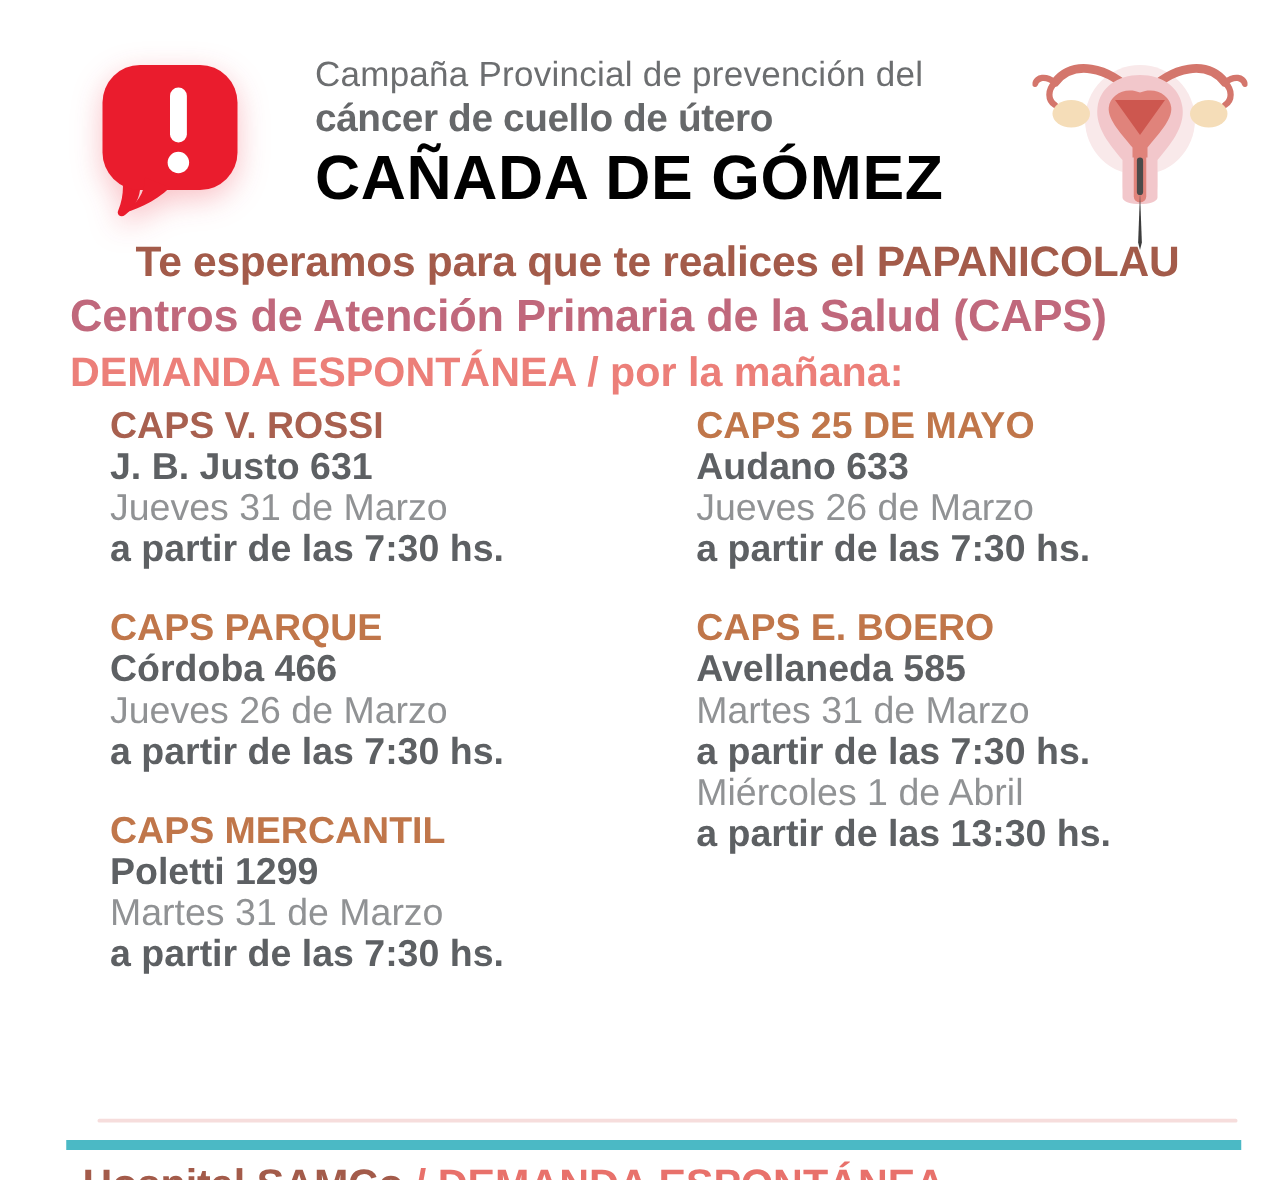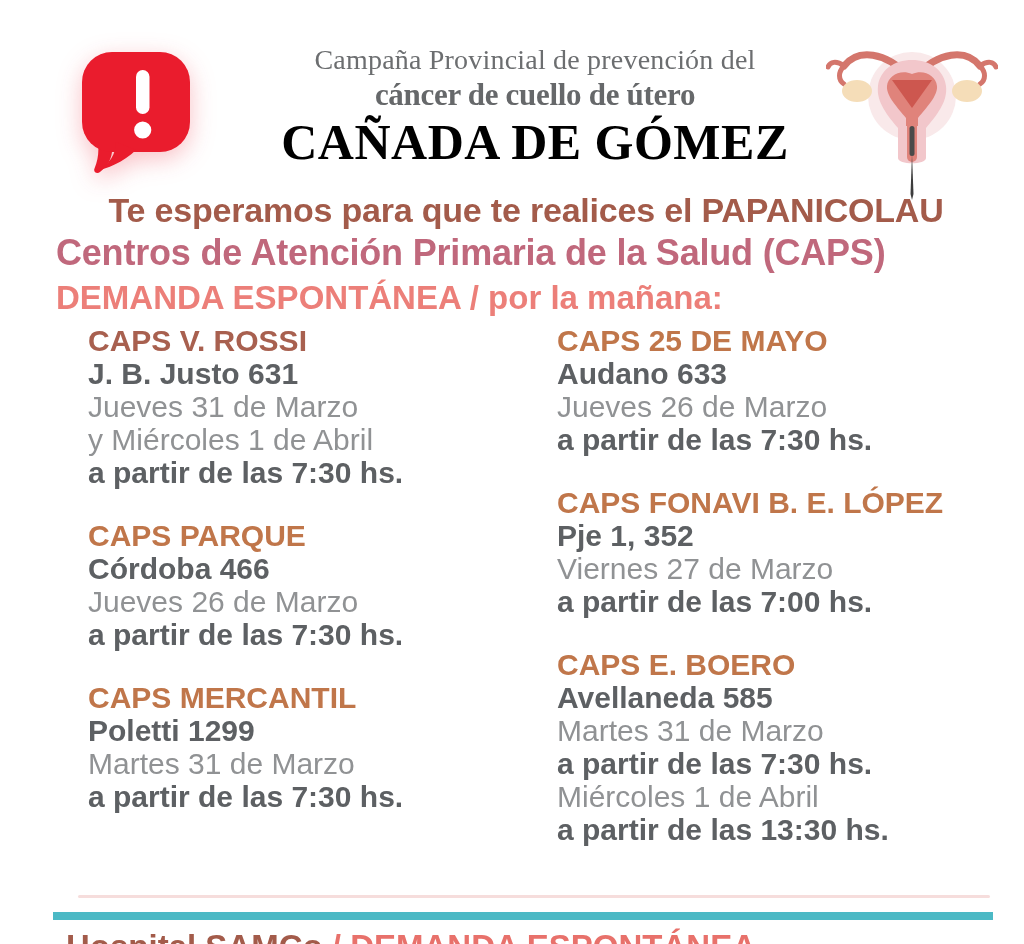--- a/index.html
+++ b/index.html
@@ -13,21 +13,21 @@
   }
 
   
   .alert-icon-wrap {
     position:absolute; left:76px; top:50px; width:116px; height:126px;
   }
   .alert-icon-wrap svg { filter: drop-shadow(0 7px 12px rgba(234,28,45,.28)); }
 
   .titles {
     position:absolute; left:252px; top:46px; width:566px;
-    text-align:center; line-height:1;font-family:Liberation Serif, serif;
+    line-height:1;
   }
   .title-line1 { font-size:28px; font-weight:400; color:#6c6e70; letter-spacing:.2px; }
   .title-line2 { font-size:31px; font-weight:700; color:#66686a; margin-top:5px; letter-spacing:-.3px; }
   .title-line3 { font-size:50px; font-weight:700; color:#000000; margin-top:7px; letter-spacing:.5px; }
 
   .uterus-wrap { position:absolute; left:826px; top:34px; width:172px; height:168px; }
 
   
   .intro { position:absolute; left:56px; top:190px; width:940px; }
   .intro-invite  { font-size:34px; font-weight:700; color:#a35b4a; line-height:40px; letter-spacing:-.2px;text-align:center; }
@@ -118,21 +118,20 @@
     <div class="intro-mode">DEMANDA ESPONTÁNEA / por la mañana:</div>
   </div>
 
   <div class="grid">
     <div class="col-left">
 
       <div class="entry">
         <div class="caps-name" style="color: rgb(168, 96, 79);">CAPS V. ROSSI</div>
         <div class="caps-address">J. B. Justo 631</div>
         <div class="caps-date">Jueves 31 de Marzo</div>
-        <div class="caps-date">y Miércoles 1 de Abril</div>
         <div class="caps-time">a partir de las 7:30 hs.</div>
       </div>
 
       <div class="entry">
         <div class="caps-name" style="color: rgb(192, 118, 74);">CAPS PARQUE</div>
         <div class="caps-address">Córdoba 466</div>
         <div class="caps-date">Jueves 26 de Marzo</div>
         <div class="caps-time">a partir de las 7:30 hs.</div>
       </div>
 
@@ -146,26 +145,20 @@
     </div>
     <div class="col-right">
 
       <div class="entry">
         <div class="caps-name" style="color: rgb(192, 118, 74);">CAPS 25 DE MAYO</div>
         <div class="caps-address">Audano 633</div>
         <div class="caps-date">Jueves 26 de Marzo</div>
         <div class="caps-time">a partir de las 7:30 hs.</div>
       </div>
 
-      <div class="entry">
-        <div class="caps-name" style="color: rgb(192, 118, 74);">CAPS FONAVI B. E. LÓPEZ</div>
-        <div class="caps-address">Pje 1, 352</div>
-        <div class="caps-date">Viernes 27 de Marzo</div>
-        <div class="caps-time">a partir de las 7:00 hs.</div>
-      </div>
 
       <div class="entry">
         <div class="caps-name" style="color: rgb(192, 118, 74);">CAPS E. BOERO</div>
         <div class="caps-address">Avellaneda 585</div>
         <div class="caps-date">Martes 31 de Marzo</div>
         <div class="caps-time">a partir de las 7:30 hs.</div>
         <div class="caps-date">Miércoles 1 de Abril</div>
         <div class="caps-time">a partir de las 13:30 hs.</div>
       </div>
 

